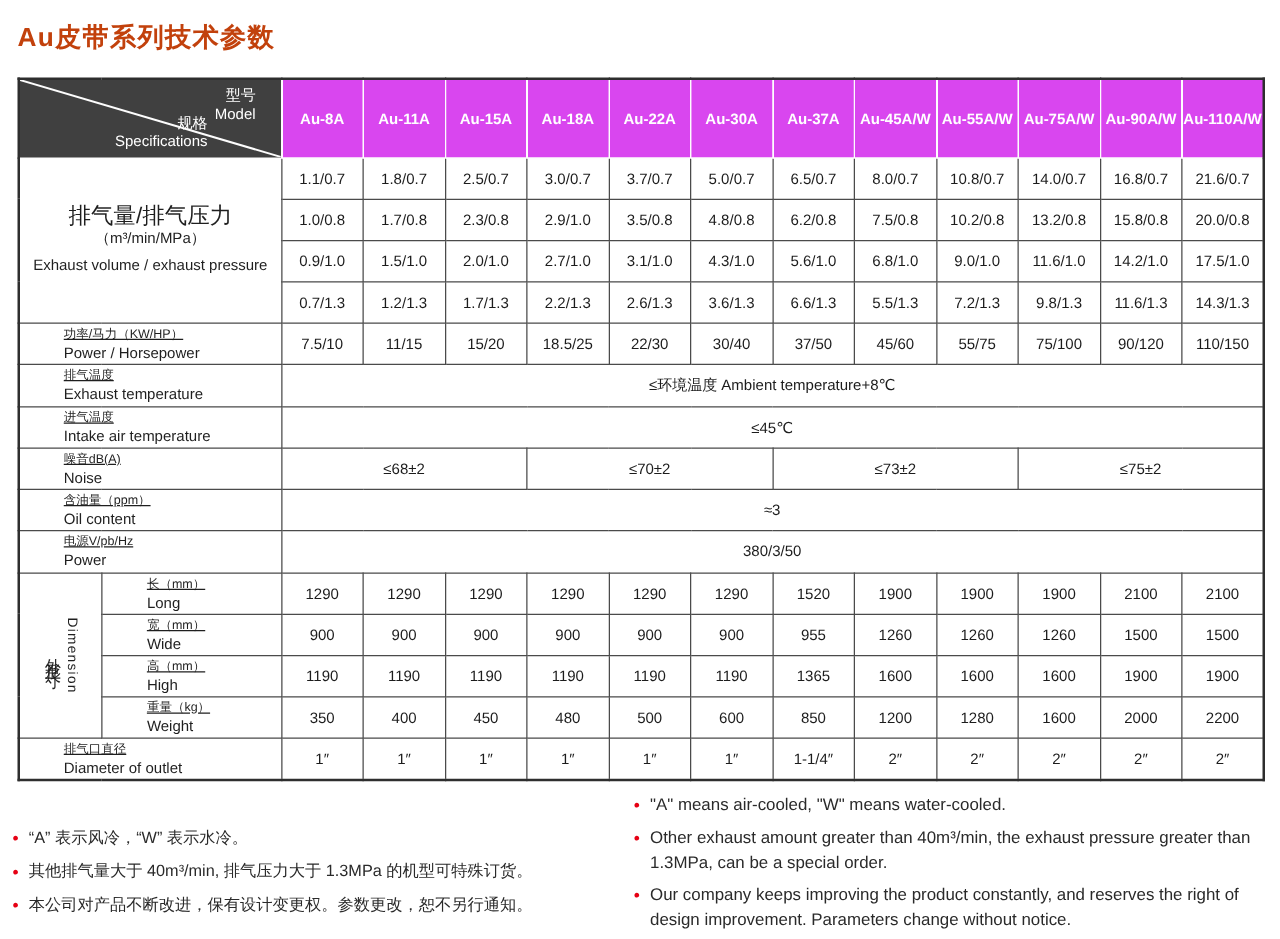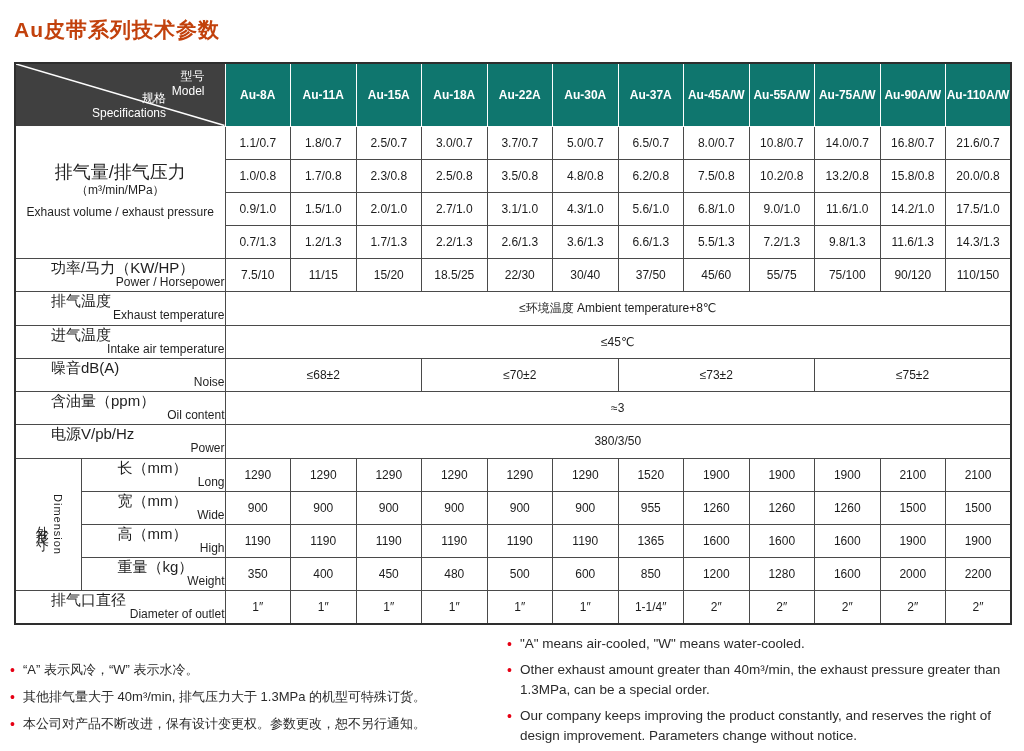--- a/index.html
+++ b/index.html
@@ -9,29 +9,29 @@
   .titlebar{position:absolute;top:14px;left:14px;width:996px;height:34px;}
   .title-zh{position:absolute;left:0;top:2px;font-size:21px;font-weight:bold;color:#c2410c;letter-spacing:1px;}
   .title-en{position:absolute;left:275px;top:2px;font-size:21px;font-weight:bold;color:#e60014;}
 
   table.spec{position:absolute;left:14px;top:62px;width:996px;border-collapse:collapse;table-layout:fixed;border:2px solid #2e2e2e;}
   td{border:1px solid #4a4a4a;font-size:12px;text-align:center;vertical-align:middle;padding:0;overflow:hidden;}
   tr.head{height:63px;}
   tr.r33{height:33px;}
   tr.r34{height:34px;margin-left:39px;}
 
-  td.h{background:#0f766e;color:#fff;font-weight:bold;border:1px solid #fdfdfd;font-size:12px;}
+  td.h{background:#d946ef;color:#fff;font-weight:bold;border:1px solid #fdfdfd;font-size:12px;}
   td.corner{background:#404040;border:1px solid #fdfdfd;position:relative;padding:0;}
   .corner-svg{position:absolute;inset:0;width:100%;height:100%;}
   .corner-model{position:absolute;top:5px;right:20px;text-align:right;color:#fff;font-size:12px;line-height:15px;}
   .corner-spec{position:absolute;bottom:5px;left:44px;text-align:right;color:#fff;font-size:12px;line-height:15px;margin-left:32px;}
 
   td.spec-label{text-align:left;padding-left:35px;line-height:14px;}
-  .lz{display:block;font-size:15px;}
-  .le{display:block;font-size:12px;text-align:right;}
+  .lz{display:block;font-size:10px;text-decoration:underline;}
+  .le{display:block;font-size:12px;}
 
   td.exh-label{text-align:center;line-height:16px;}
   .exh-zh{font-size:18px;}
   .exh-unit{font-size:12px;text-align:center;}
   .exh-en{font-size:12px;margin-top:6px;}
 
   td.dim-group{padding:0;}
   .dim-wrap{display:flex;flex-direction:row;align-items:center;justify-content:center;gap:1px;height:100%;}
   .dim-zh{writing-mode:vertical-rl;text-orientation:upright;font-size:13px;letter-spacing:4px;}
   .dim-en{writing-mode:vertical-rl;font-size:11px;letter-spacing:1px;}
@@ -119,21 +119,21 @@
       <td class="v">8.0/0.7</td>
       <td class="v">10.8/0.7</td>
       <td class="v">14.0/0.7</td>
       <td class="v">16.8/0.7</td>
       <td class="v">21.6/0.7</td>
     </tr>
     <tr class="r33">
       <td class="v">1.0/0.8</td>
       <td class="v">1.7/0.8</td>
       <td class="v">2.3/0.8</td>
-      <td class="v">2.5/0.8</td>
+      <td class="v">2.9/1.0</td>
       <td class="v">3.5/0.8</td>
       <td class="v">4.8/0.8</td>
       <td class="v">6.2/0.8</td>
       <td class="v">7.5/0.8</td>
       <td class="v">10.2/0.8</td>
       <td class="v">13.2/0.8</td>
       <td class="v">15.8/0.8</td>
       <td class="v">20.0/0.8</td>
     </tr>
     <tr class="r33">

